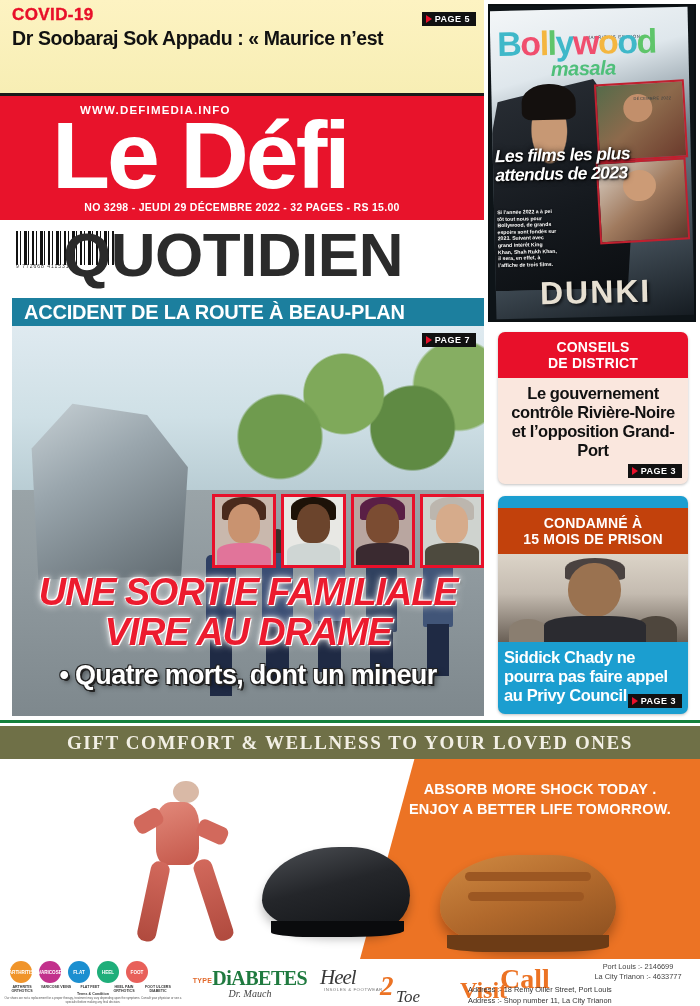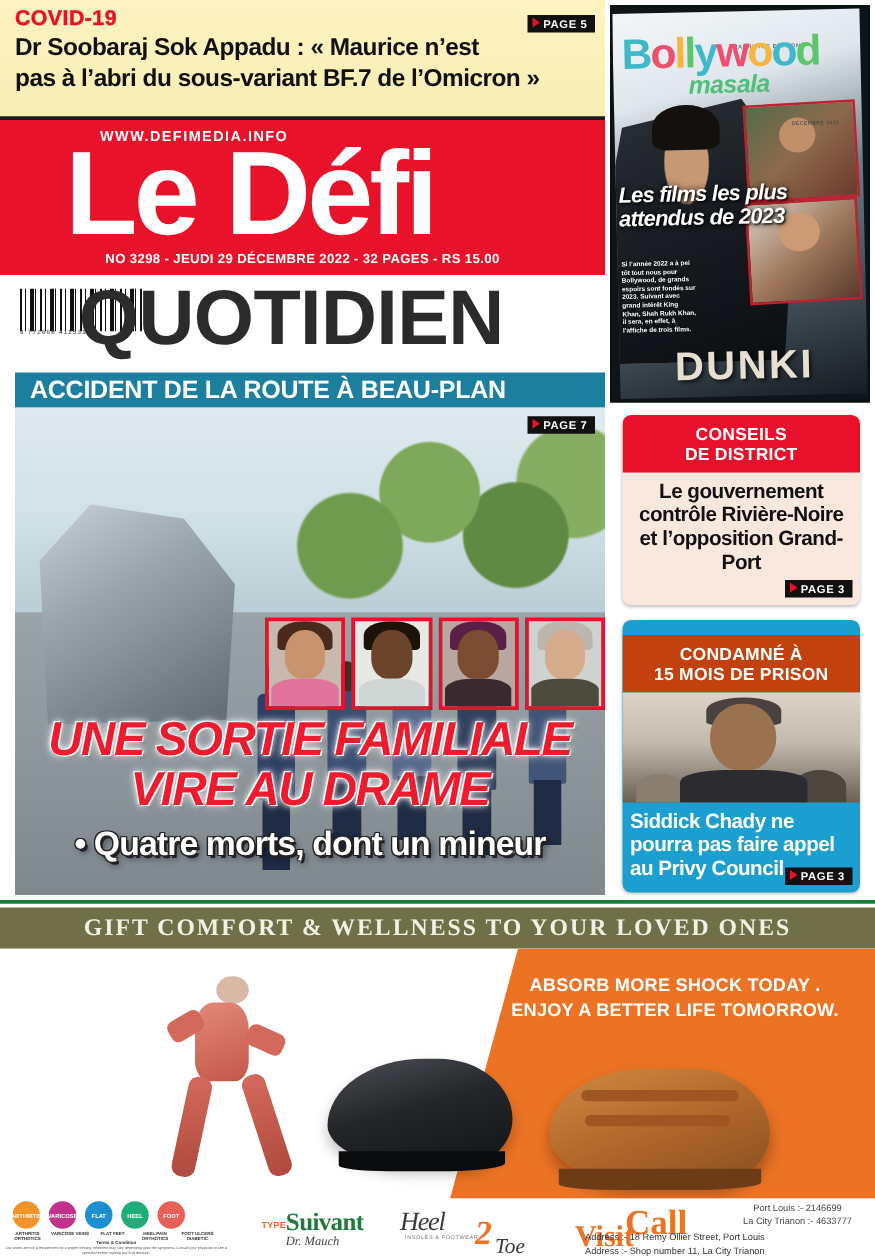--- a/index.html
+++ b/index.html
@@ -7,21 +7,21 @@
   .page{position:relative;width:700px;height:1006px;overflow:hidden;background:#fff;}
 
   
   .covid-band{position:absolute;left:0;top:0;width:484px;height:96px;
     background:linear-gradient(180deg,#fdf3c2 0%,#f7eeb4 100%);
     border-bottom:3px solid #1a1a1a;box-sizing:border-box;padding:5px 10px 0 12px;}
   .covid-kicker{color:#e8102a;font-weight:bold;font-size:17px;letter-spacing:.4px;
     -webkit-text-stroke:.4px #e8102a;}
   .covid-head{color:#111;font-weight:bold;font-size:19.5px;line-height:1.16;
     letter-spacing:-.4px;margin-top:2px;}
-  .page-tag{display:inline-flex;gap:3px;background:#111;color:#fff;
+  .page-tag{display:inline-flex;align-items:center;gap:3px;background:#111;color:#fff;
     font-size:9px;font-weight:bold;letter-spacing:.5px;padding:2px 6px 2px 4px;}
   .page-tag .tri{width:0;height:0;border-left:6px solid #e8102a;
     border-top:4px solid transparent;border-bottom:4px solid transparent;}
   .covid-tag{position:absolute;right:8px;top:9px;}
 
   
   .masthead{position:absolute;left:0;top:96px;width:484px;height:124px;background:#e8132b;
     overflow:hidden;}
   .site-url{position:absolute;left:80px;top:8px;color:#fff;font-size:11.5px;font-weight:bold;
     letter-spacing:1.2px;}
@@ -238,21 +238,20 @@
   .addrs{position:absolute;left:468px;top:26px;width:230px;font-size:7.4px;color:#333;line-height:10.5px;}
 </style>
 </head>
 <body>
 
 <div class="page">
 
   <div class="covid-band">
     <div class="covid-kicker">COVID-19</div>
     <div class="covid-head">Dr Soobaraj Sok Appadu : « Maurice n’est</div>
-    <div class="covid-head">pas à l’abri du sous-variant BF.7 de l’Omicron »</div>
     <div class="covid-tag">
       <span class="page-tag">
         <span class="tri"></span>
         <span>PAGE 5</span>
       </span>
     </div>
   </div>
 
   <div class="masthead">
     <div class="site-url">WWW.DEFIMEDIA.INFO</div>
@@ -430,21 +429,21 @@
         <span class="badge-lbl">ARTHRITIS ORTHOTICS</span>
         <span class="badge-lbl">VARICOSE VEINS</span>
         <span class="badge-lbl">FLAT FEET</span>
         <span class="badge-lbl">HEEL PAIN ORTHOTICS</span>
         <span class="badge-lbl">FOOT ULCERS DIABETIC</span>
       </div>
       <div class="tc-title">Terms &amp; Condition</div>
       <div class="disclaimer">Our shoes are not a replacement for a proper therapy, treatment may vary depending upon the symptoms. Consult your physician or see a specialist before making any final decision.</div>
 
       <div class="logo-diab">
-        <span class="ld-type">TYPE</span><span class="ld-main">Suivant</span>
+        <span class="ld-type">TYPE</span><span class="ld-main">DiABETES</span>
         <div class="ld-sig">Dr. Mauch</div>
       </div>
 
       <div class="logo-h2t">
         <span class="h2t-heel">Heel</span>
         <span class="h2t-sm">INSOLES &amp; FOOTWEAR</span>
         <span class="h2t-2">2</span>
         <span class="h2t-toe">Toe</span>
       </div>
 

